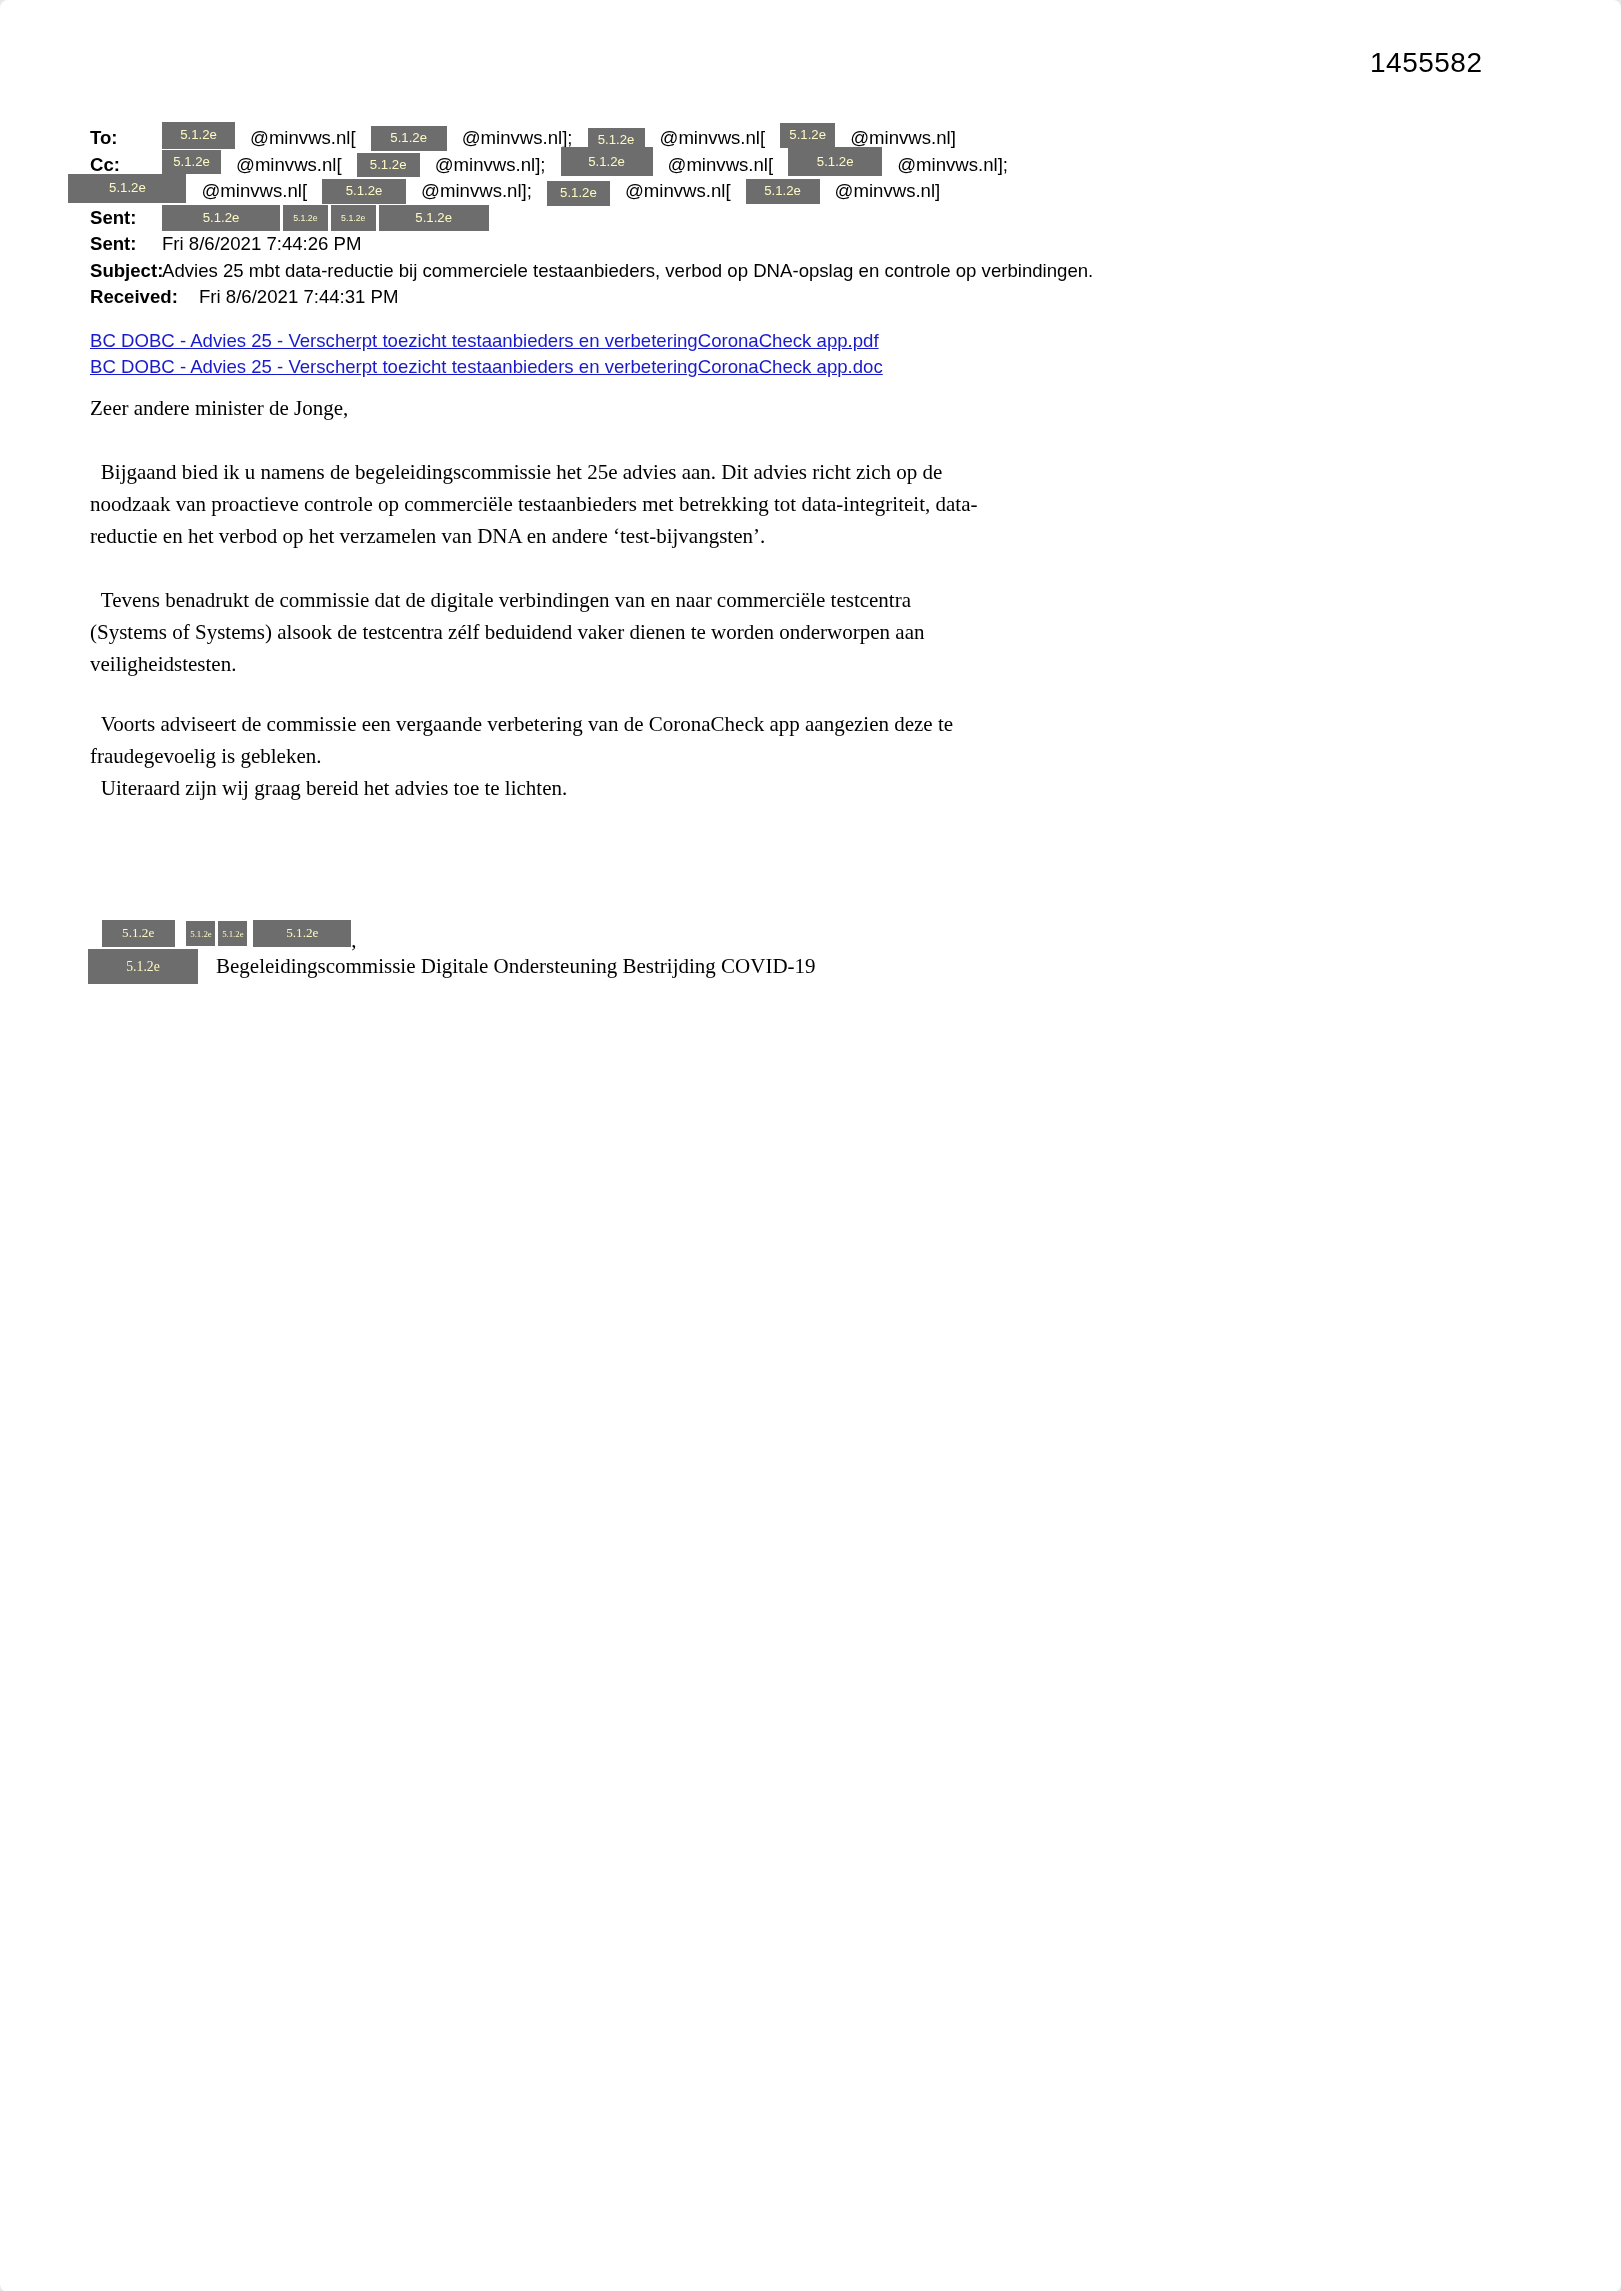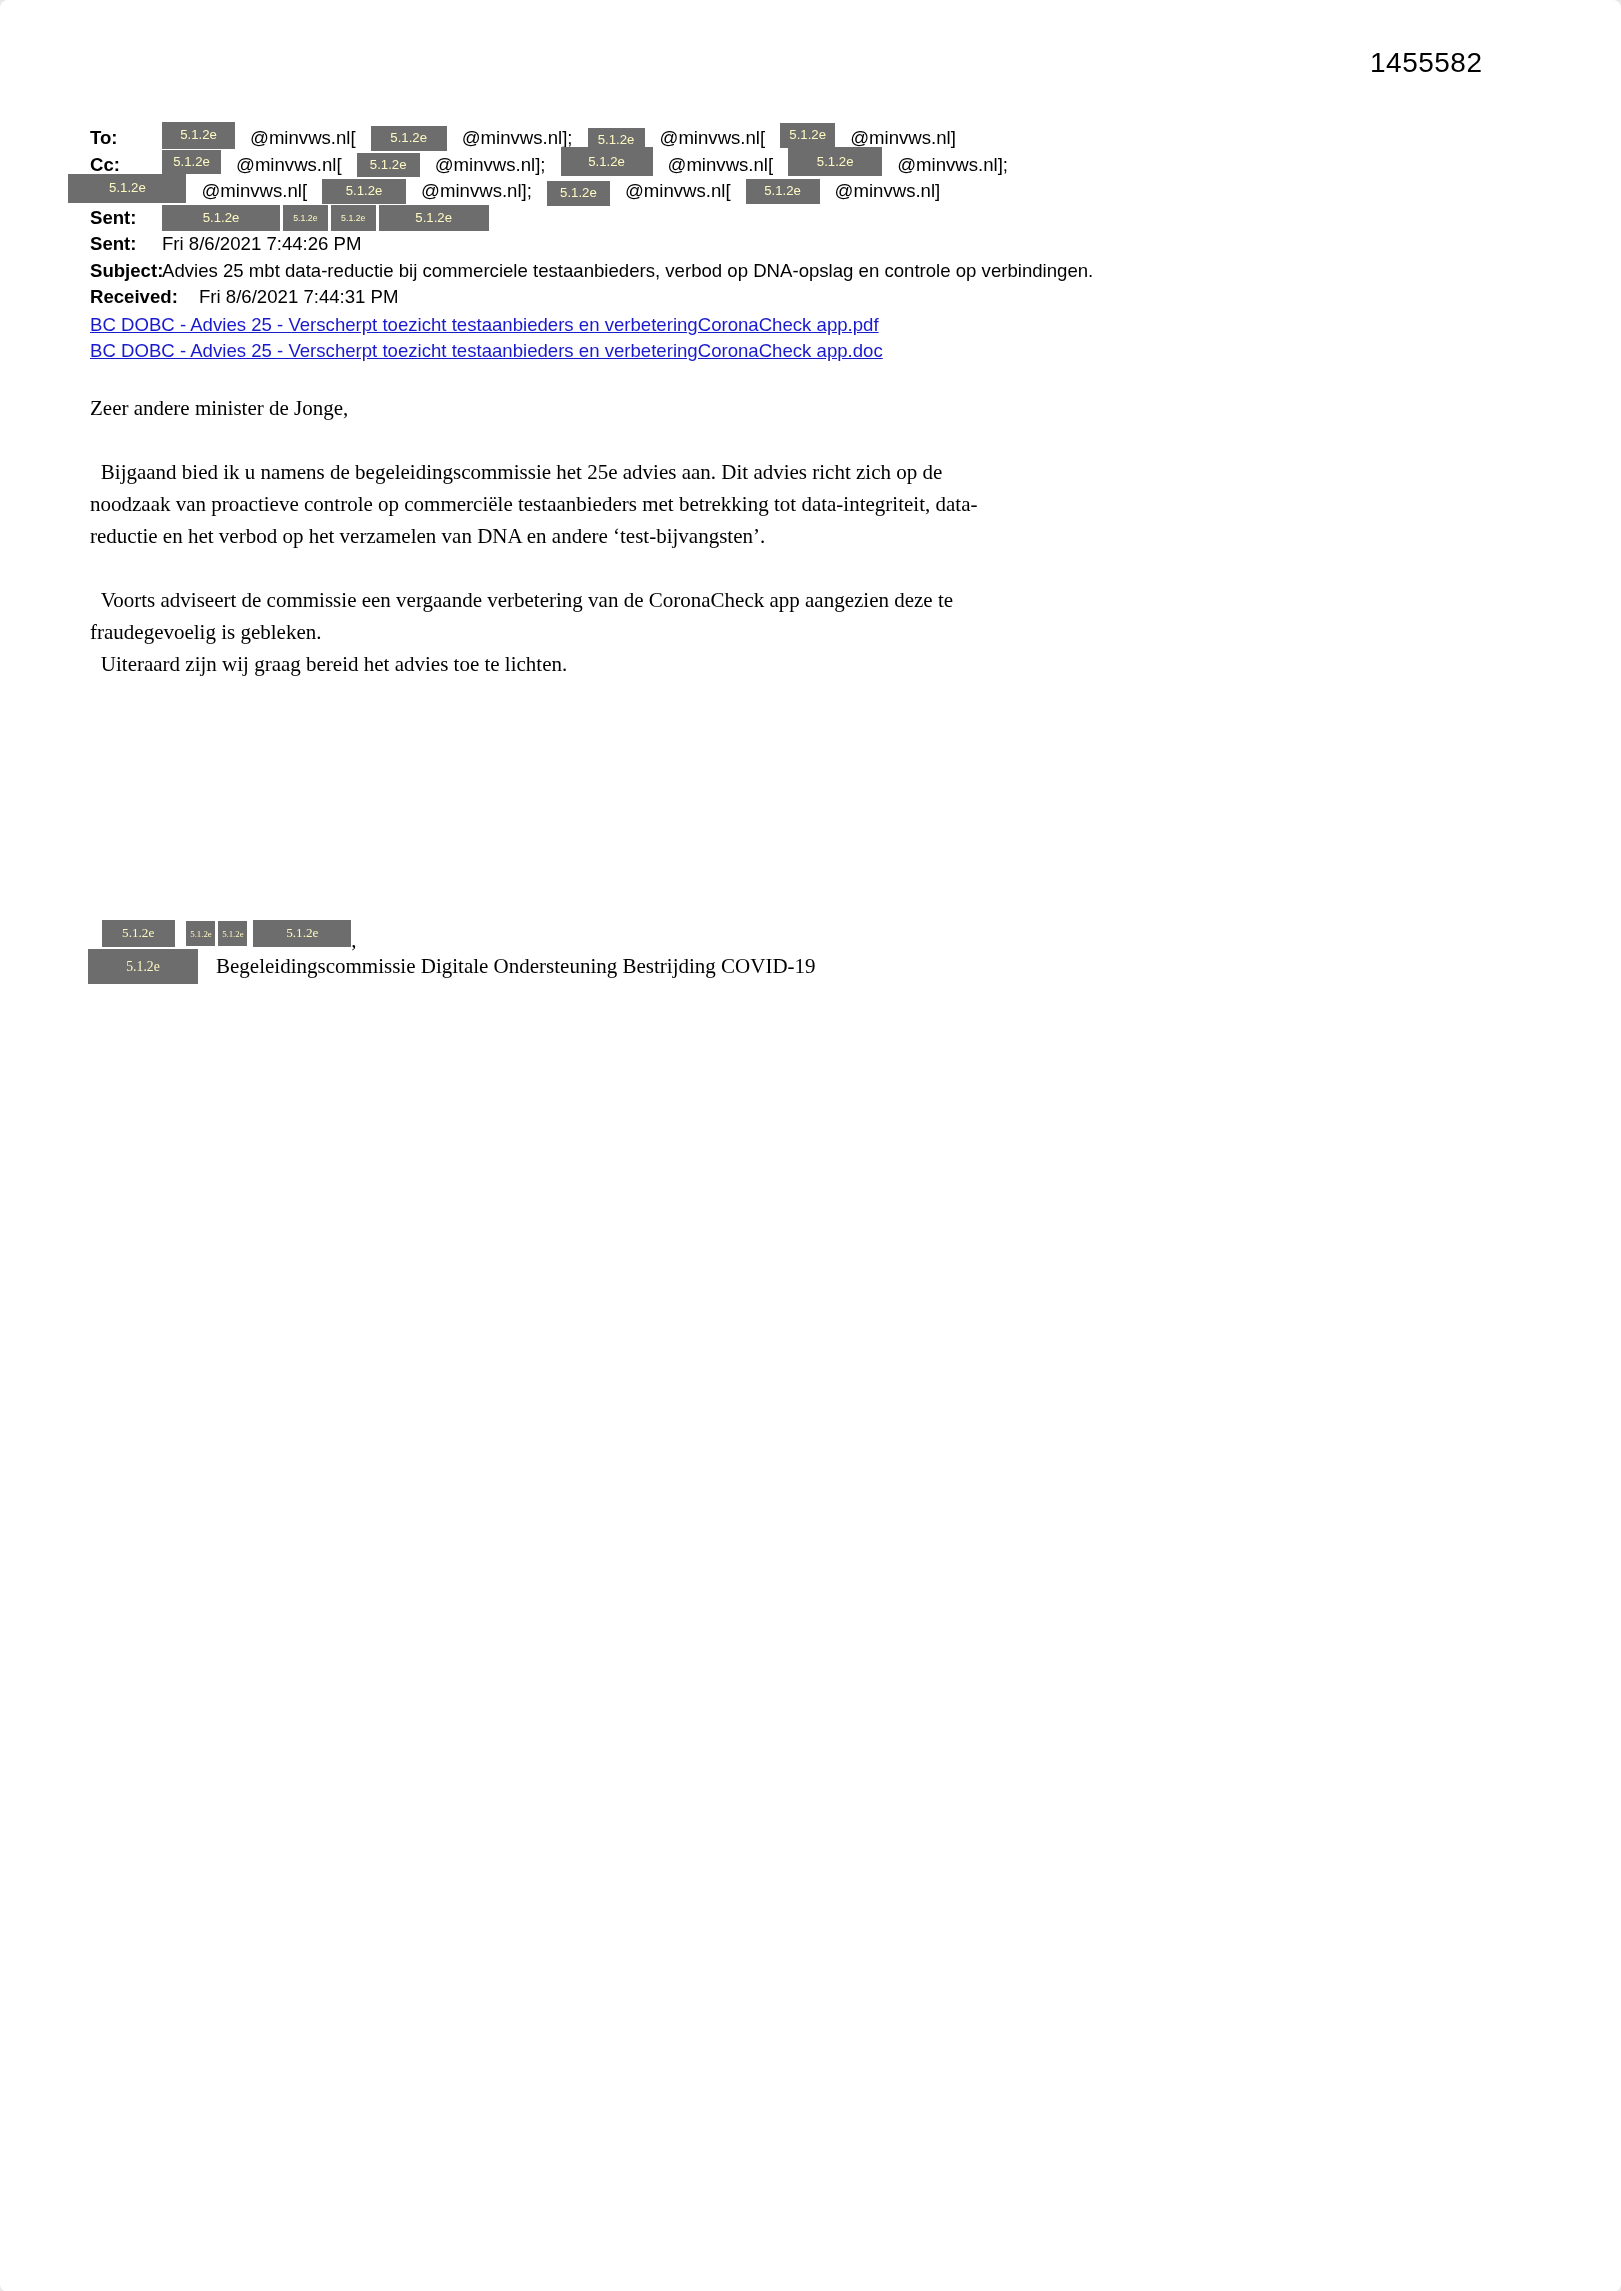--- a/index.html
+++ b/index.html
@@ -32,21 +32,21 @@
     background: var(--redaction_bg, #6d6d6d);
     color: #fef9c3; font-size: 13.2px; height: 24.5px;
     flex: none; position: relative;
   }
   .redact.sm { font-size: 8.8px; height: 24.5px; }
   .redact.tall { height: 29px; }
   .up { top: -2.9px; }
   .dn { top: 2px; }
   .cont-row { margin-left: -21.6px; }
   .val-received { padding-left: 37px; }
-  .links { margin-top: 1px; }
+  .links { margin-top: 17px; }
   .links .hrow { height: 26.5px; }
   a.attachment-link {
     color: var(--link, #1a1acd);
     text-decoration: underline;
     font-size: 18.6px;
     cursor: pointer;
   }
   
   .body-block {
     position: absolute; left: 90px; top: 392px; width: 900px;
@@ -148,20 +148,21 @@
       <div class="hrow">
         <a class="attachment-link" href="#">BC DOBC - Advies 25 - Verscherpt toezicht testaanbieders en verbeteringCoronaCheck app.doc</a>
       </div>
     </div>
 
   </div>
 
   <div class="body-block">
     <p class="salutation">Zeer andere minister de Jonge,</p>
     <p class="para p1">Bijgaand bied ik u namens de begeleidingscommissie het 25e advies aan. Dit advies richt zich op de noodzaak van proactieve controle op commerciële testaanbieders met betrekking tot data-integriteit, data-reductie en het verbod op het verzamelen van DNA en andere ‘test-bijvangsten’.</p>
+    <p class="para p2">Tevens benadrukt de commissie dat de digitale verbindingen van en naar commerciële testcentra (Systems of Systems) alsook de testcentra zélf beduidend vaker dienen te worden onderworpen aan veiligheidstesten.</p>
     <p class="para">Voorts adviseert de commissie een vergaande verbetering van de CoronaCheck app aangezien deze te fraudegevoelig is gebleken.</p>
     <p class="para">Uiteraard zijn wij graag bereid het advies toe te lichten.</p>
   </div>
 
   <div class="signature">
     <div class="sig-row1">
       <span class="redact gap-lg" style="width:73px">5.1.2e</span>
       <span class="redact sm gap-sm" style="width:29px;height:25.5px">5.1.2e</span>
       <span class="redact sm gap-md" style="width:29px;height:25.5px">5.1.2e</span>
       <span class="redact" style="width:98px">5.1.2e</span>

